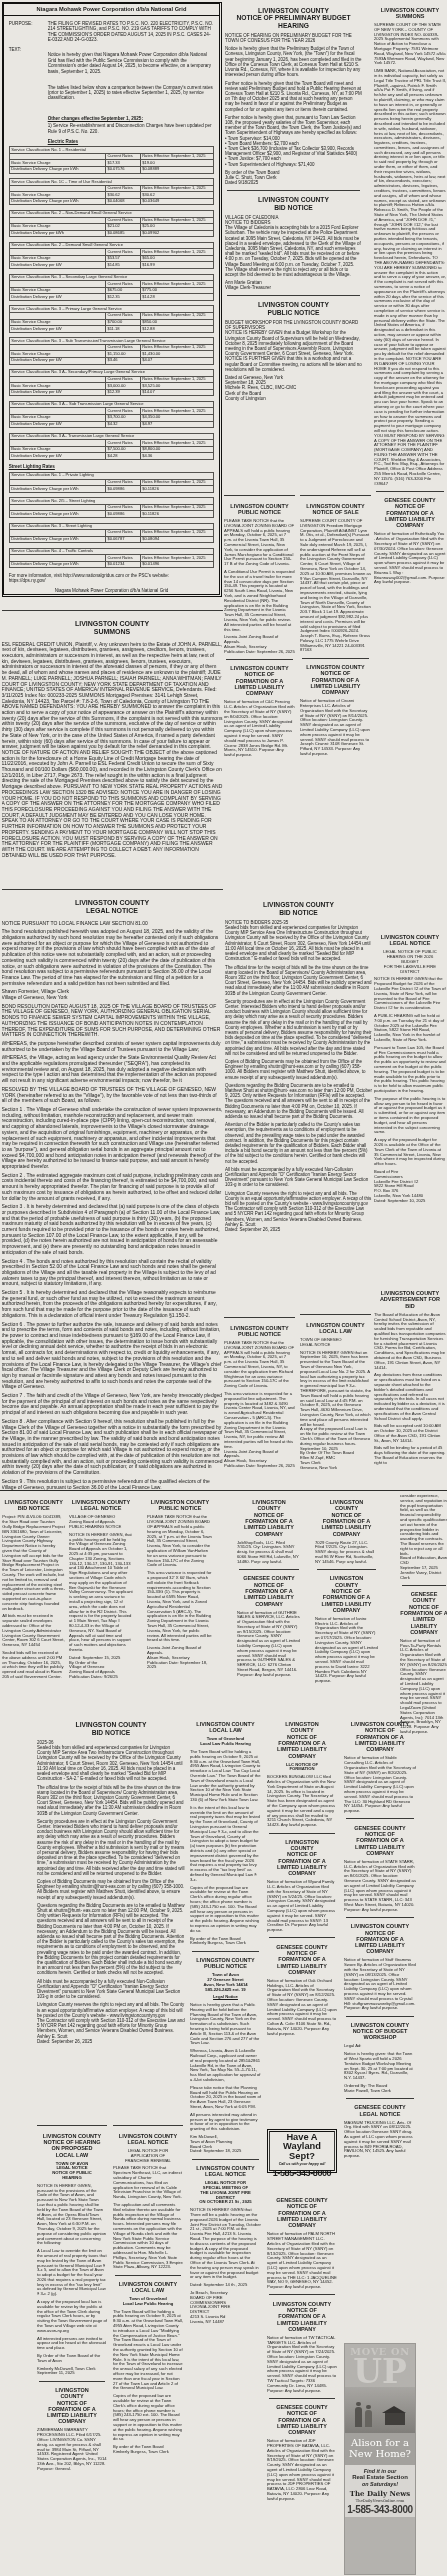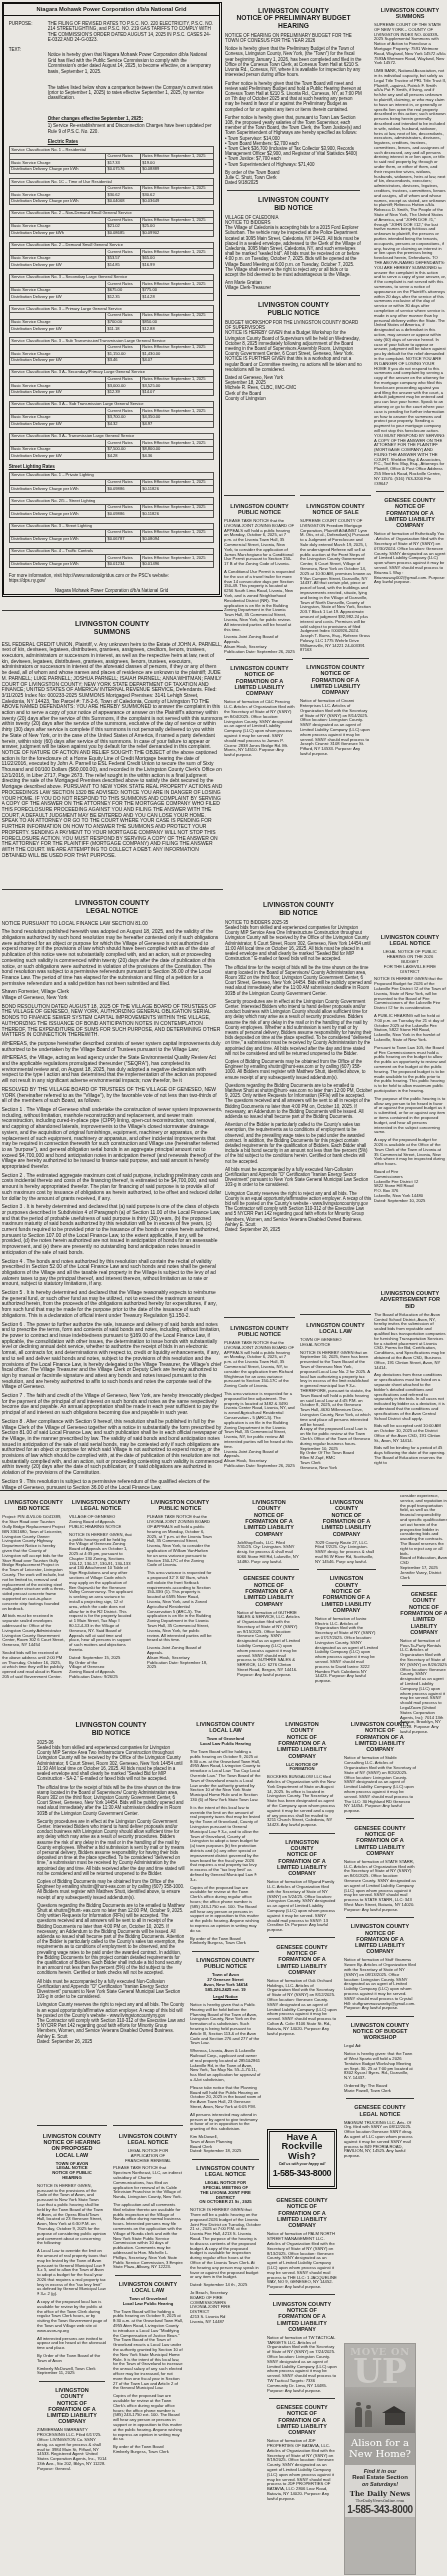--- a/index.html
+++ b/index.html
@@ -35,21 +35,21 @@
   table.rate{width:100%;border-collapse:collapse;margin:0 0 4.5px;font-size:4.1px;line-height:4.8px;}
   table.rate td{border:0.4px solid #55534f;padding:0.4px 1.5px;vertical-align:top;}
   table.rate tr.trh td{}
   table.rate td.tt{font-weight:normal;}
   table.rate td:nth-child(2){width:17%;}
   table.rate td:nth-child(3){width:36%;}
   .ng-foot{margin:3px 0 2.2px;white-space:pre-line;}
   .ng-footname{text-align:center;margin:4.5px 0 1.5px;}
 
   
-  #ad-birthday{position:absolute;left:267px;top:2129px;width:70px;height:60px;border:1.5px solid #121210;
+  #ad-birthday{position:absolute;left:267px;top:2129px;width:70px;height:44px;border:1.5px solid #121210;
     box-shadow:inset 0 0 0 1.1px #e9e7e2, inset 0 0 0 1.9px #121210;text-align:center;padding-top:3px;box-sizing:border-box;}
   .bd-big{font-weight:bold;font-size:9.3px;line-height:9.3px;font-family:"Liberation Sans",sans-serif;}
   .bd-tag{font-style:italic;font-weight:bold;font-size:3.6px;margin:1.5px 0;}
   .bd-phone{font-weight:bold;font-size:9px;letter-spacing:-0.4px;}
 
   #ad-moveup{position:absolute;left:344px;top:2343px;width:72px;height:232px;background:#b4b2ae;overflow:hidden;
     text-align:center;box-sizing:border-box;border:0.7px solid #9a9894;}
   .mu-moveon{font-family:"DejaVu Serif",serif;font-weight:bold;font-size:9.7px;color:#c9c7c3;letter-spacing:0.7px;padding-top:1.5px;}
   .mu-up{font-family:"DejaVu Serif",serif;font-weight:bold;font-size:33px;line-height:30px;color:#ceccc8;}
   .mu-sil{height:46px;background:linear-gradient(#a8a6a2,#807e7a);position:relative;}
@@ -850,22 +850,22 @@
 NOTICE OF
 FORMATION OF A
 LIMITED LIABILITY
 COMPANY</div>
       <p class="npara">Notice of formation of Oak Orchard Holdings, LLC. Articles of Organization filed with the Secretary of State of NY (SSNY) on 8/12/2025. Office location: Genesee County. SSNY designated as an agent of Limited Liability Company (LLC) upon whom process against it may be served. SSNY should mail process to Colton A. Cole: 8106 State St. Rd., Batavia, NY 14020. Purpose: Any lawful purpose.</p>
     </div>
   </div>
 
 <div id="ad-birthday">
   <div class="bd-big">Have A</div>
-  <div class="bd-big">Rockville</div>
-  <div class="bd-big">Wish?</div>
+  <div class="bd-big">Wayland</div>
+  <div class="bd-big">Sept?</div>
   <div class="bd-tag">Call us with your happy ad!</div>
   <div class="bd-phone">1-585-343-8000</div>
 </div>
 
 <div class="col narrow" id="b4b" style="left:267px;top:2195px;width:70px;height:380px;">
     <div class="notice">
       <div class="nhead">GENESEE COUNTY
 NOTICE OF
 FORMATION OF A
 LIMITED LIABILITY

